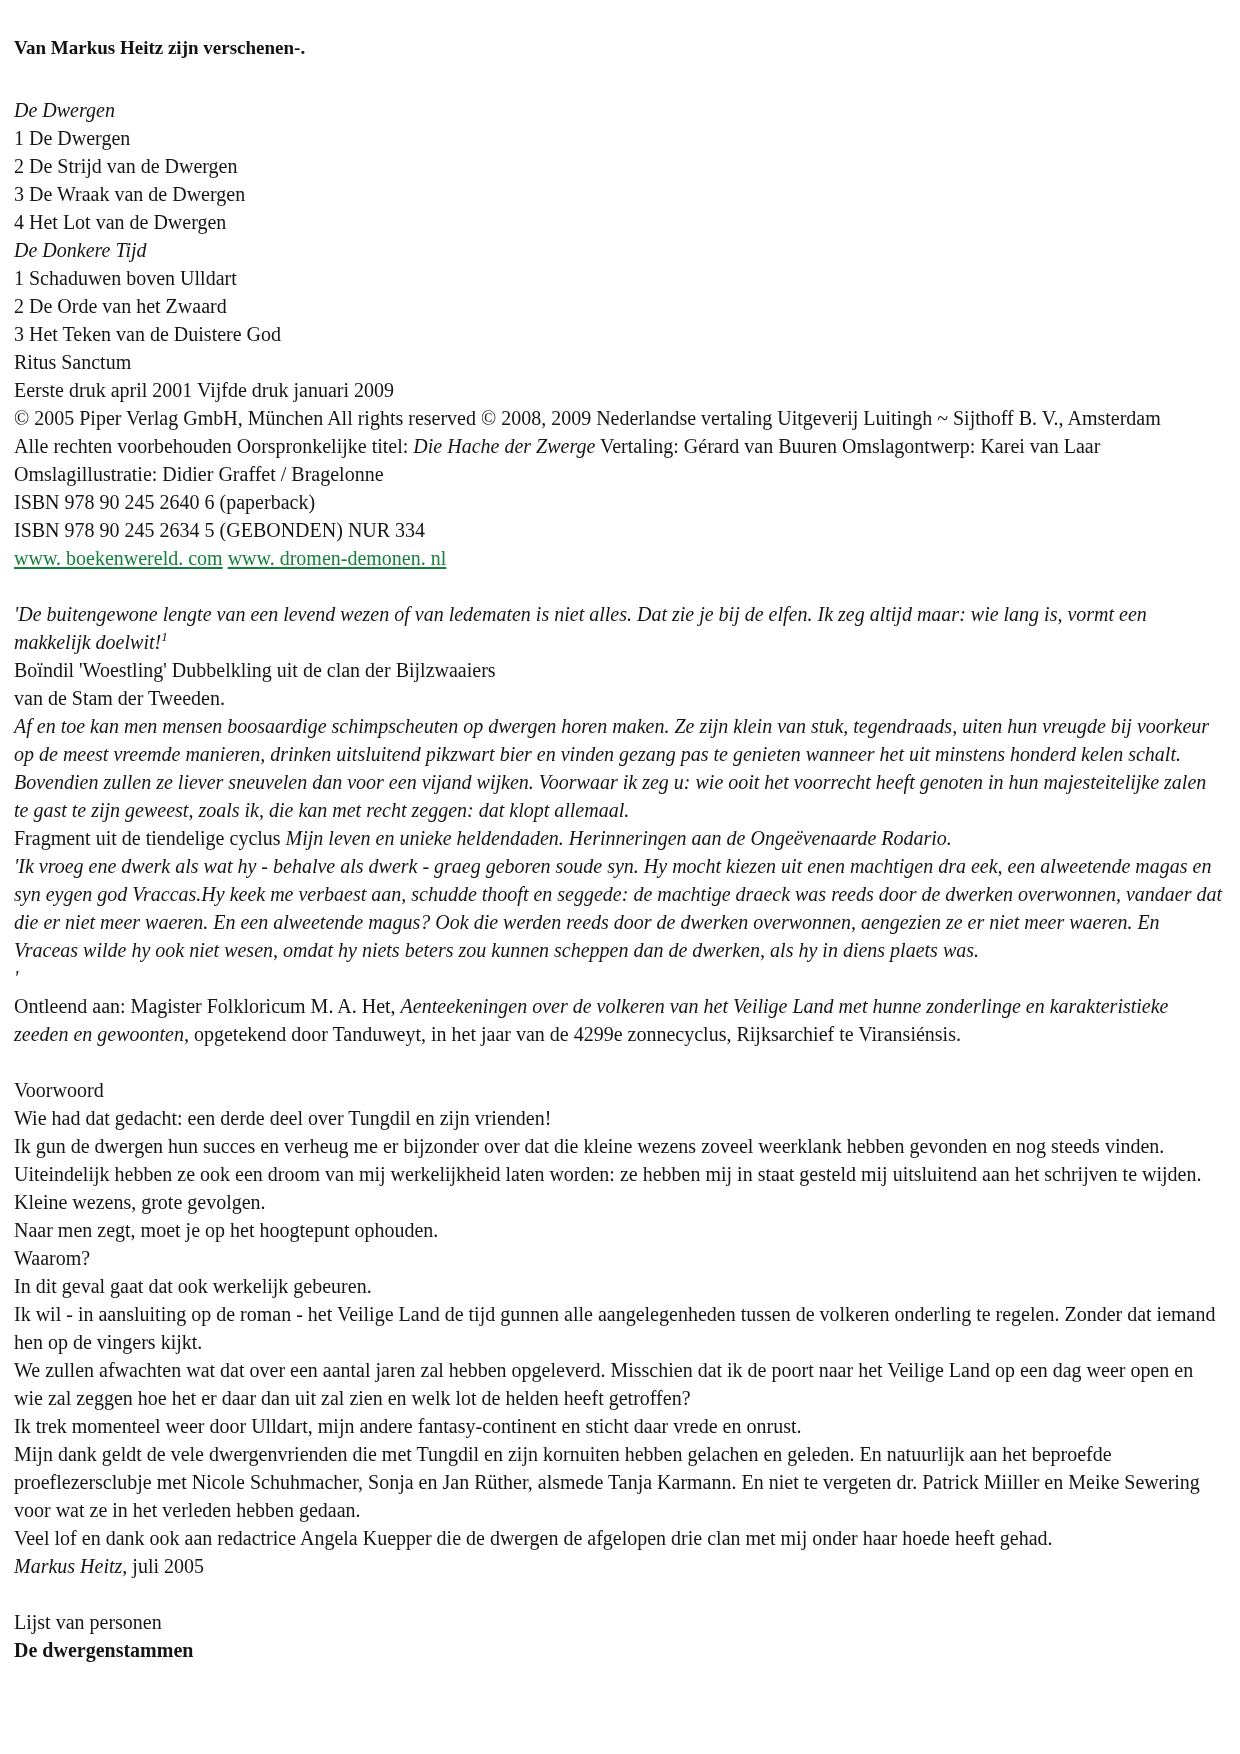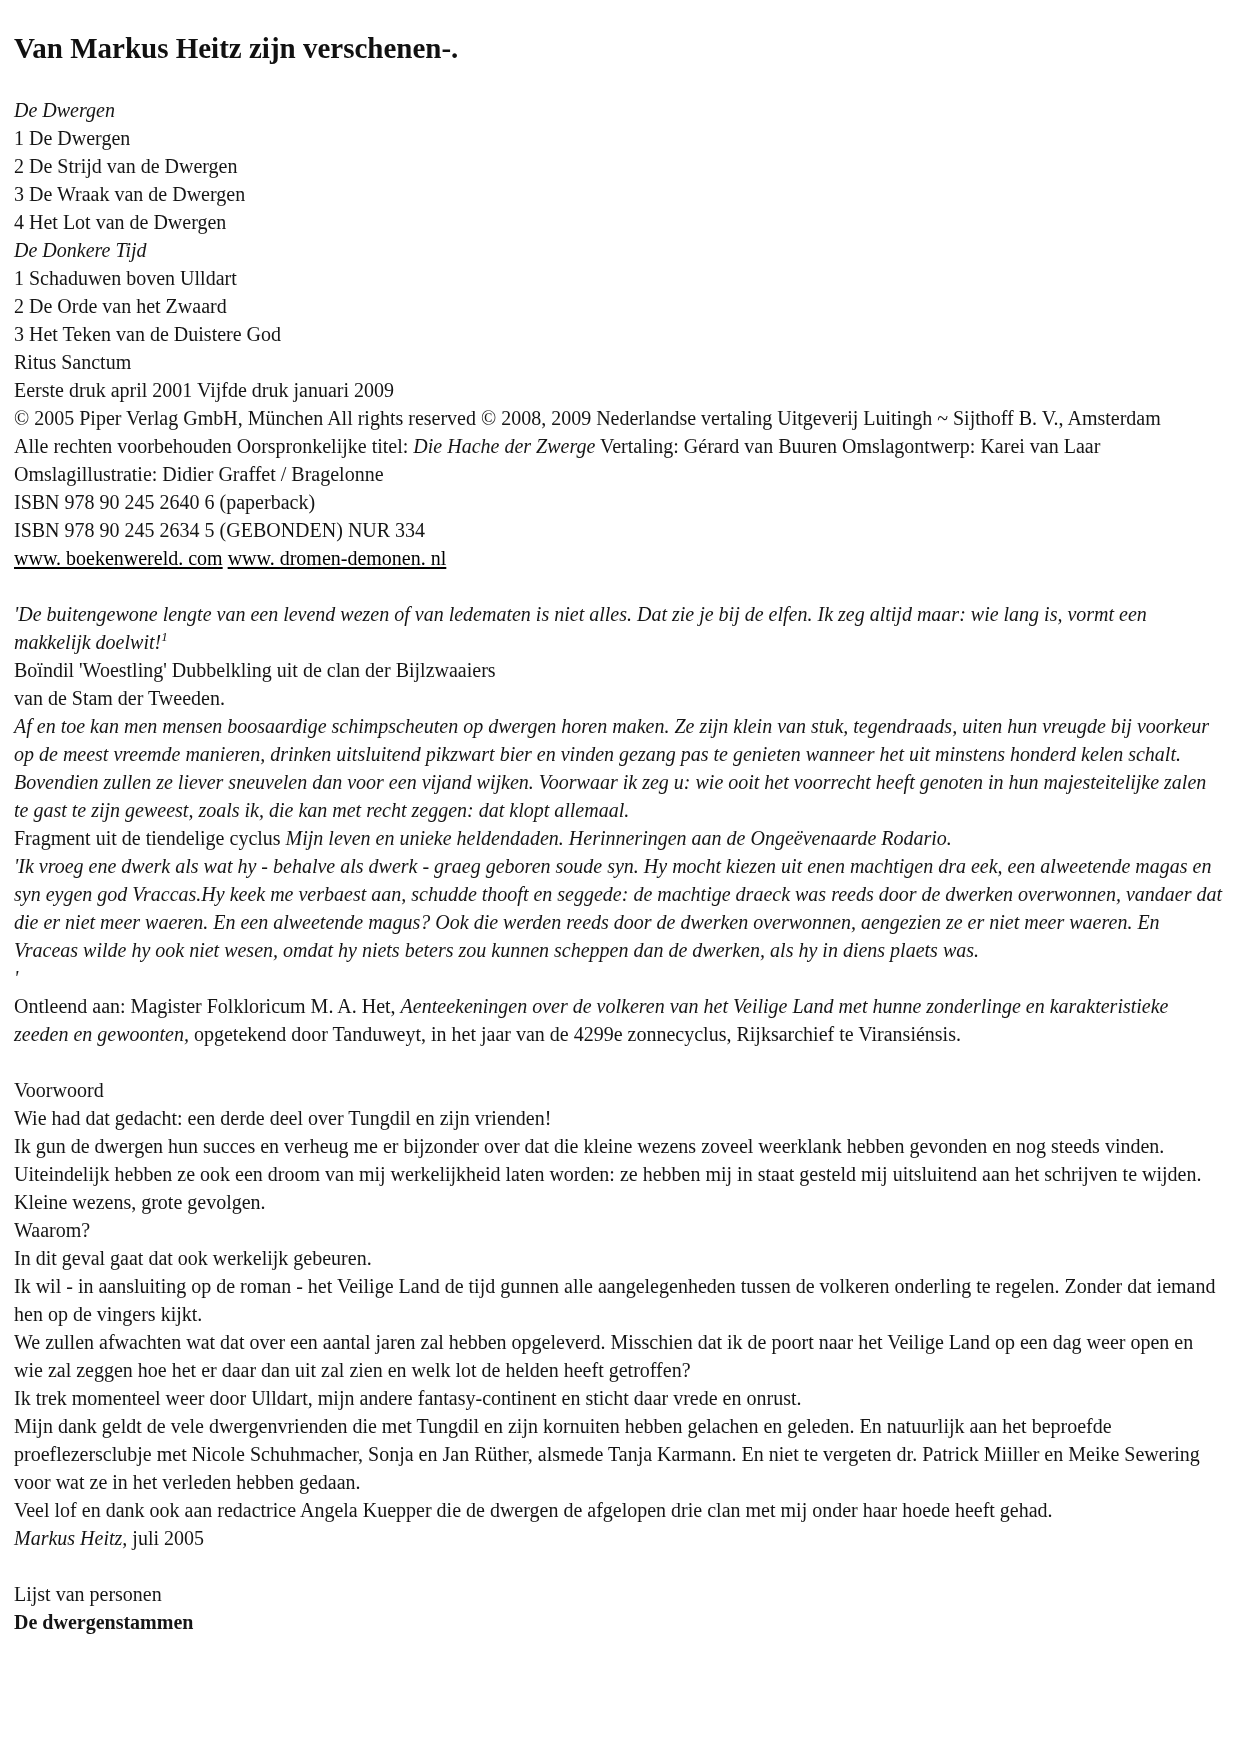--- a/index.html
+++ b/index.html
@@ -6,37 +6,37 @@
   .page {
     width: 1240px;
     min-height: 1754px;
     box-sizing: border-box;
     padding: 30px 18px 40px 14px;
     background: #ffffff;
     color: #000000;
     font-family: "Liberation Serif", "DejaVu Serif", serif;
   }
   h1.doc-title {
-    font-size: 29px;
+    font-size: 19px;
     line-height: 36px;
     font-weight: 700;
     margin: 0 0 30px 0;
     color: #111111;
   }
   p.doc-p {
     margin: 0;
     font-size: 20px;
     line-height: 28px;
     color: #151515;
   }
   .blank { height: 28px; }
   .i { font-style: italic; }
   .b { font-weight: 700; }
   a.doc-link {
-    color: #000000;
+    color: #15803d;
     text-underline-offset: 2px;
     cursor: pointer;
   }
   sup { font-size: 13px; line-height: 0; vertical-align: super; }
 </style>
 </head>
 <body>
 
 <div class="page">
   <h1 class="doc-title">Van Markus Heitz zijn verschenen-.</h1>
@@ -64,20 +64,21 @@
       <p class="doc-p"><span class="i">Af en toe kan men mensen boosaardige schimpscheuten op dwergen horen maken. Ze zijn klein van stuk, tegendraads, uiten hun vreugde bij voorkeur op de meest vreemde manieren, drinken uitsluitend pikzwart bier en vinden gezang pas te genieten wanneer het uit minstens honderd kelen schalt. Bovendien zullen ze liever sneuvelen dan voor een vijand wijken. Voorwaar ik zeg u: wie ooit het voorrecht heeft genoten in hun majesteitelijke zalen te gast te zijn geweest, zoals ik, die kan met recht zeggen: dat klopt allemaal.</span></p>
       <p class="doc-p"><span>Fragment uit de tiendelige cyclus </span><span class="i">Mijn leven en unieke heldendaden. Herinneringen aan de Ongeëvenaarde Rodario.</span></p>
       <p class="doc-p"><span class="i">'Ik vroeg ene dwerk als wat hy - behalve als dwerk - graeg geboren soude syn. Hy mocht kiezen uit enen machtigen dra eek, een alweetende magas en syn eygen god Vraccas.Hy keek me verbaest aan, schudde thooft en seggede: de machtige draeck was reeds door de dwerken overwonnen, vandaer dat die er niet meer waeren. En een alweetende magus? Ook die werden reeds door de dwerken overwonnen, aengezien ze er niet meer waeren. En Vraceas wilde hy ook niet wesen, omdat hy niets beters zou kunnen scheppen dan de dwerken, als hy in diens plaets was.</span></p>
       <p class="doc-p"><span class="i">'</span></p>
       <p class="doc-p"><span>Ontleend aan: Magister Folkloricum M. A. Het, </span><span class="i">Aenteekeningen over de volkeren van het Veilige Land met hunne zonderlinge en karakteristieke zeeden en gewoonten,</span><span> opgetekend door Tanduweyt, in het jaar van de 4299e zonnecyclus, Rijksarchief te Viransiénsis.</span></p>
       <div class="blank"></div>
       <p class="doc-p"><span>Voorwoord</span></p>
       <p class="doc-p"><span>Wie had dat gedacht: een derde deel over Tungdil en zijn vrienden!</span></p>
       <p class="doc-p"><span>Ik gun de dwergen hun succes en verheug me er bijzonder over dat die kleine wezens zoveel weerklank hebben gevonden en nog steeds vinden.</span></p>
       <p class="doc-p"><span>Uiteindelijk hebben ze ook een droom van mij werkelijkheid laten worden: ze hebben mij in staat gesteld mij uitsluitend aan het schrijven te wijden. Kleine wezens, grote gevolgen.</span></p>
+      <p class="doc-p"><span>Naar men zegt, moet je op het hoogtepunt ophouden.</span></p>
       <p class="doc-p"><span>Waarom?</span></p>
       <p class="doc-p"><span>In dit geval gaat dat ook werkelijk gebeuren.</span></p>
       <p class="doc-p"><span>Ik wil - in aansluiting op de roman - het Veilige Land de tijd gunnen alle aangelegenheden tussen de volkeren onderling te regelen. Zonder dat iemand hen op de vingers kijkt.</span></p>
       <p class="doc-p"><span>We zullen afwachten wat dat over een aantal jaren zal hebben opgeleverd. Misschien dat ik de poort naar het Veilige Land op een dag weer open en wie zal zeggen hoe het er daar dan uit zal zien en welk lot de helden heeft getroffen?</span></p>
       <p class="doc-p"><span>Ik trek momenteel weer door Ulldart, mijn andere fantasy-continent en sticht daar vrede en onrust.</span></p>
       <p class="doc-p"><span>Mijn dank geldt de vele dwergenvrienden die met Tungdil en zijn kornuiten hebben gelachen en geleden. En natuurlijk aan het beproefde proeflezersclubje met Nicole Schuhmacher, Sonja en Jan Rüther, alsmede Tanja Karmann. En niet te vergeten dr. Patrick Miiller en Meike Sewering voor wat ze in het verleden hebben gedaan.</span></p>
       <p class="doc-p"><span>Veel lof en dank ook aan redactrice Angela Kuepper die de dwergen de afgelopen drie clan met mij onder haar hoede heeft gehad.</span></p>
       <p class="doc-p"><span class="i">Markus Heitz,</span><span> juli 2005</span></p>
       <div class="blank"></div>
       <p class="doc-p"><span>Lijst van personen</span></p>

